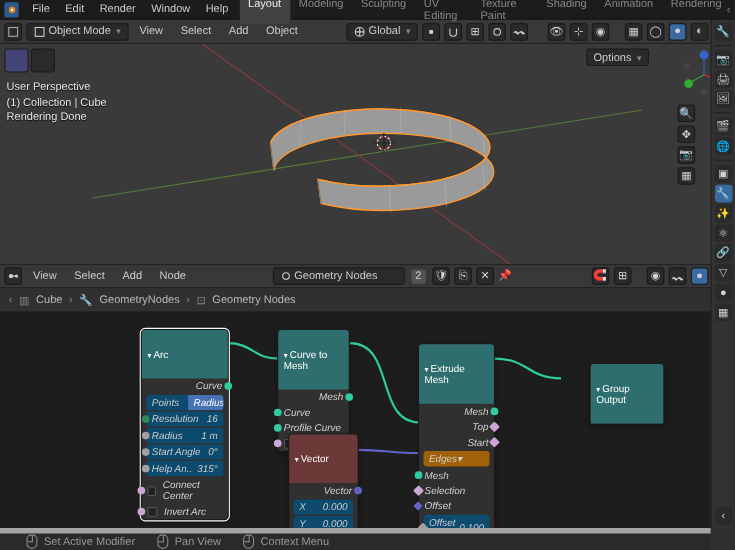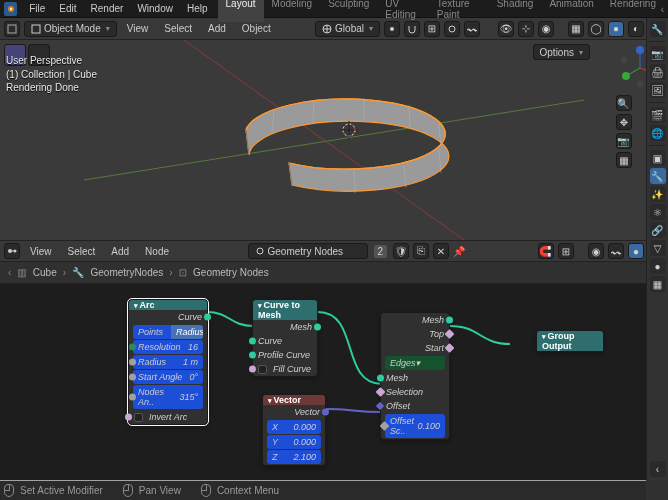--- a/index.html
+++ b/index.html
@@ -20,73 +20,73 @@
   .hdr-btn.dropdown::after { content: '▾'; font-size: 8px; color: #888; margin-left: 2px; }
   .hdr-item { padding: 2px 6px; color: #ccc; }
   .icon-sq { width: 16px; height: 16px; background: #2a2a2a; border: 1px solid #1a1a1a; border-radius: 3px; display: flex; align-items: center; justify-content: center; }
   .icon-sq.blue { background: #3a6aa0; }
   
   
   .viewport { height: 200px; background: #3a3a3a; position: relative; overflow: hidden; }
   .viewport-tools-left { position: absolute; left: 4px; top: 4px; display: flex; gap: 2px; }
   .viewport-tool { width: 22px; height: 22px; background: #2a2a2a; border: 1px solid #1a1a1a; border-radius: 3px; }
   .viewport-tool.active { background: #447; }
-  .viewport-info { position: absolute; left: 6px; top: 14px; color: #e8e8e8; line-height: 1.35; text-shadow: 0 1px 1px #000; font-size:10px;}
+  .viewport-info { position: absolute; left: 6px; top: 33px; color: #e8e8e8; line-height: 1.35; text-shadow: 0 1px 1px #000; font-size:10px;}
   .viewport-right { position: absolute; right: 4px; top: 4px; display: flex; flex-direction: column; gap: 3px; }
   .gizmo { width: 48px; height: 48px; position: relative;}
   
   
   .ring-canvas { position: absolute; left: 50%; top: 50%; transform: translate(-50%, -50%); }
   
   
   .ne-header { height: 22px; background: #383838; display: flex; align-items: center; padding: 0 4px; gap: 4px; border-top: 1px solid #222; border-bottom: 1px solid #222;}
   .ne-breadcrumb { height: 22px; background: #303030; display: flex; align-items: center; padding: 0 8px; gap: 6px; border-bottom: 1px solid #202020;}
   .crumb { color: #bbb; }
   .crumb-icon { color: #888; }
   
   
   .node-canvas { height: 196px; background: #1d1d1d; position: relative; overflow: hidden; }
   
   
   .node { position: absolute; background: #303030; border: 1px solid #1a1a1a; border-radius: 4px; font-size: 9px; box-shadow: 0 2px 4px rgba(0,0,0,.3); }
   .node.selected { outline: 1px solid #fafafa; }
-  .node-header { padding: 0 5px; border-radius: 3px 3px 0 0; color: #fff; font-size: 9px; font-weight: bold; }
+  .node-header { padding: 17px 5px; border-radius: 3px 3px 0 0; color: #fff; font-size: 9px; }
   .node-header::before { content: '▾ '; font-size:7px; }
   .hdr-teal { background: #2e6e6e; }
   .hdr-red { background: #6c3838; }
   .node-body { padding: 0; font-style: italic; }
   .node-row { display: flex; align-items: center; padding: 2px 5px; gap: 3px; min-height: 14px; position: relative; }
   .node-row.out { justify-content: flex-end; }
-  .node-row.field { background: #1d4ed8; margin: 1px 4px; border-radius: 3px; padding: 2px 5px; justify-content: space-between; color:#ccc;}
+  .node-row.field { background: #0c4a6e; margin: 1px 4px; border-radius: 3px; padding: 2px 5px; justify-content: space-between; color:#ccc;}
   .node-row.field.split { padding:0; overflow:hidden;}
   .node-row.field.split .half { flex:1; padding: 2px 5px; }
   .node-row.field.split .half.active { background:#4772b3; color:#fff;}
   .socket { width: 7px; height: 7px; border-radius: 50%; position: absolute; top: 50%; transform: translateY(-50%); }
   .socket.in { left: -4px; }
   .socket.out { right: -4px; }
   .sock-geom { background: #2ecc9e; }
   .sock-float { background: #a0a0a0; }
   .sock-int { background: #2e8b57; }
   .sock-bool { background: #cca6d6; }
   .sock-vec { background: #6363c7; }
   .sock-vec.diamond { border-radius: 1px; transform: translateY(-50%) rotate(45deg); width:6px;height:6px;}
   .chk { width:9px;height:9px;background:#222;border:1px solid #555;border-radius:2px;margin-right:3px;}
-  .dropdown-field { background:#14532d; margin: 1px 4px; border-radius:3px;padding:2px 5px;display:flex;justify-content:flex-start;color:#ccc;}
+  .dropdown-field { background:#a16207; margin: 1px 4px; border-radius:3px;padding:2px 5px;display:flex;justify-content:flex-start;color:#ccc;}
   
   
   .links { position: absolute; left:0; top:0; width:100%; height:100%; pointer-events:none; }
   
   
   .right-sidebar { position: absolute; right: 0; top: 18px; width: 22px; height: 462px; background: #323232; border-left: 1px solid #222; display:flex; flex-direction:column; gap:2px; padding:3px 2px; align-items:center;}
   .side-icon { width: 16px; height: 16px; background: #2a2a2a; border-radius: 3px; display:flex;align-items:center;justify-content:center;}
   .side-icon.bluebg { background:#3a6aa0;}
   .side-sep { height:1px; background:#222; width:100%; margin:2px 0;}
   
   
-  .statusbar { position: absolute; bottom: 0; left: 0; right: 22px; height: 20px; background: #2a2a2a; display: flex; align-items: center; padding: 0 4px; gap: 20px; color: #999; border-top:1px solid #a3a3a3;}
+  .statusbar { position: absolute; bottom: 0; left: 0; right: 22px; height: 20px; background: #2a2a2a; display: flex; align-items: center; padding: 0 24px; gap: 20px; color: #999; border-top:5px solid #a3a3a3;}
   .status-item { display: flex; align-items: center; gap: 6px; }
   .mouse-icon { width: 10px; height: 13px; border: 1px solid #888; border-radius: 4px 4px 5px 5px; position:relative;}
   .mouse-icon::before{content:'';position:absolute;top:0;left:0;width:4px;height:5px;border-right:1px solid #888;border-bottom:1px solid #888;}
   .pin-icon{color:#888;}
   .sidebar-collapse { position:absolute; right:4px; top:4px; color:#888;}
   .vnum { background:#545454; padding:1px 4px; border-radius:2px; margin:0 2px;}
 </style>
 </head>
 <body>
 
@@ -305,22 +305,27 @@
           <span>Radius</span>
           <span>1 m</span>
         </div>
       <div class="node-row field">
           <span class="socket in sock-float"></span>
           <span>Start Angle</span>
           <span>0°</span>
         </div>
       <div class="node-row field">
           <span class="socket in sock-float"></span>
-          <span>Nodes An..</span>
+          <span>Help An..</span>
           <span>315°</span>
+        </div>
+      <div class="node-row">
+          <span class="socket in sock-bool"></span>
+          <span class="chk"></span>
+          <span>Connect Center</span>
         </div>
       <div class="node-row">
           <span class="socket in sock-bool"></span>
           <span class="chk"></span>
           <span>Invert Arc</span>
         </div>
     </div>
   </div>
 
   <div class="node" style="left:252px;top:15px;width:66px">
@@ -362,20 +367,21 @@
           <span>0.000</span>
         </div>
       <div class="node-row field">
           <span>Z</span>
           <span>2.100</span>
         </div>
     </div>
   </div>
 
   <div class="node" style="left:380px;top:28px;width:70px">
+    <div class="node-header hdr-teal">Extrude Mesh</div>
     <div class="node-body">
       <div class="node-row out">
           <span>Mesh</span>
           <span class="socket out sock-geom"></span>
         </div>
       <div class="node-row out">
           <span>Top</span>
           <span class="socket out sock-bool diamond" style="border-radius:1px;transform:translateY(-50%) rotate(45deg)"></span>
         </div>
       <div class="node-row out">

